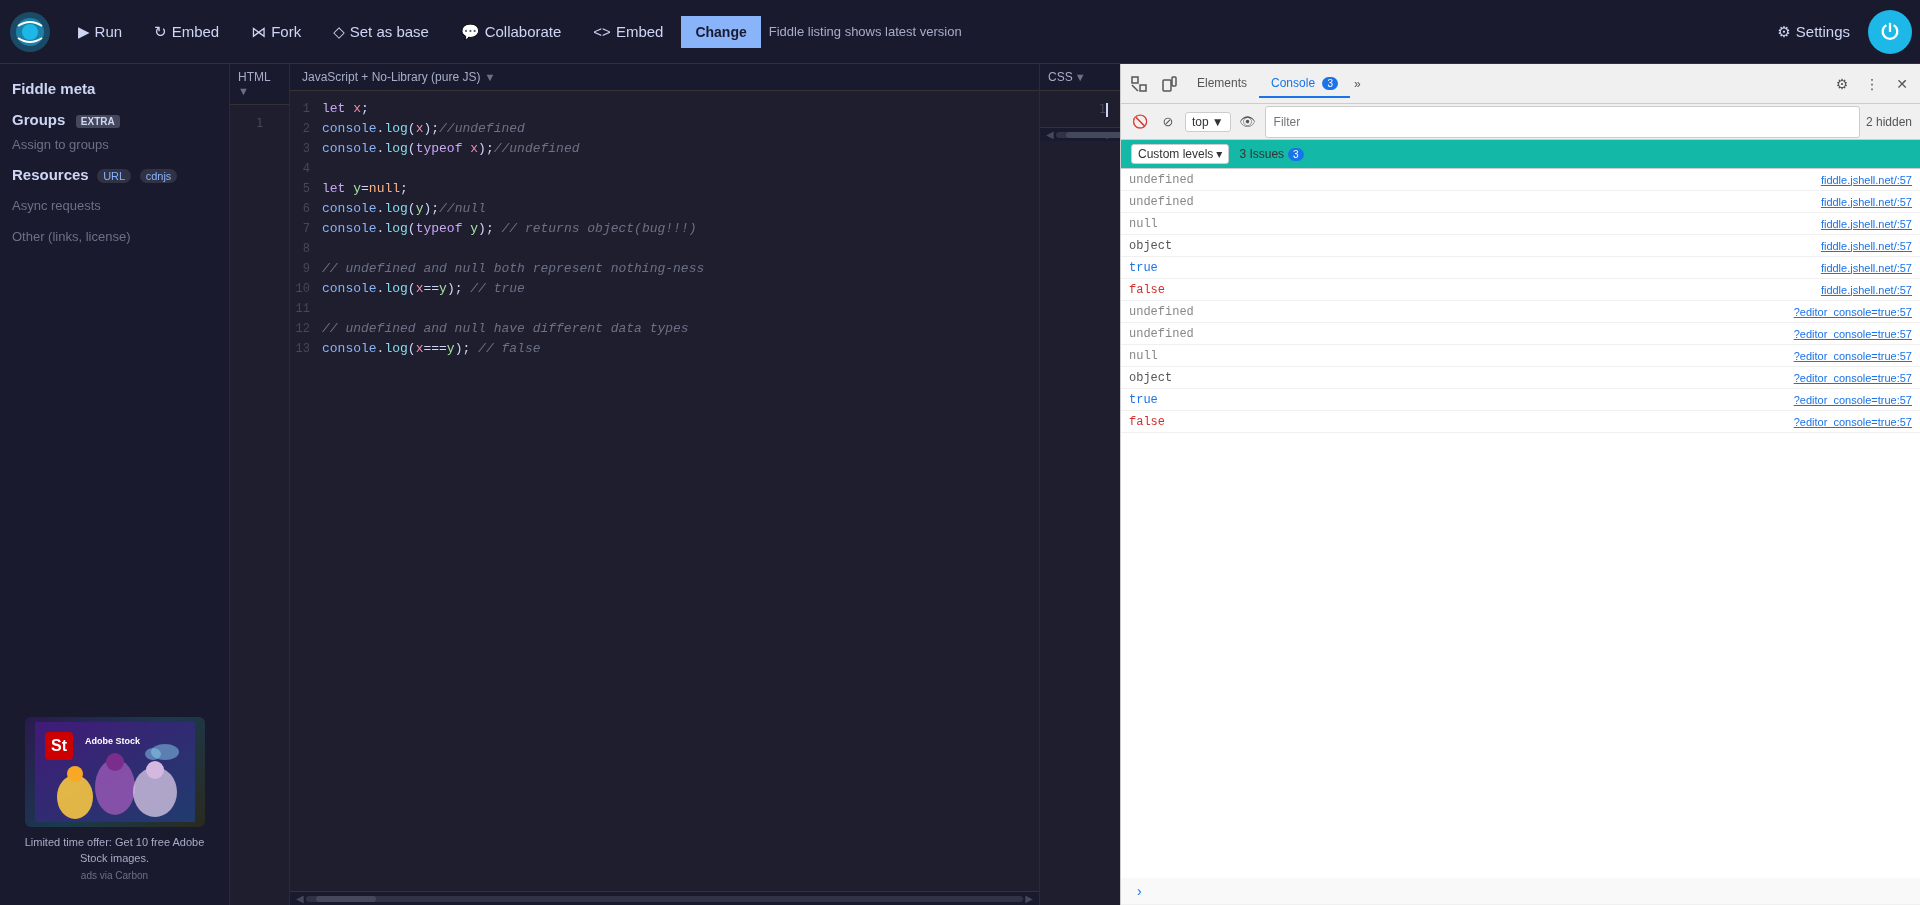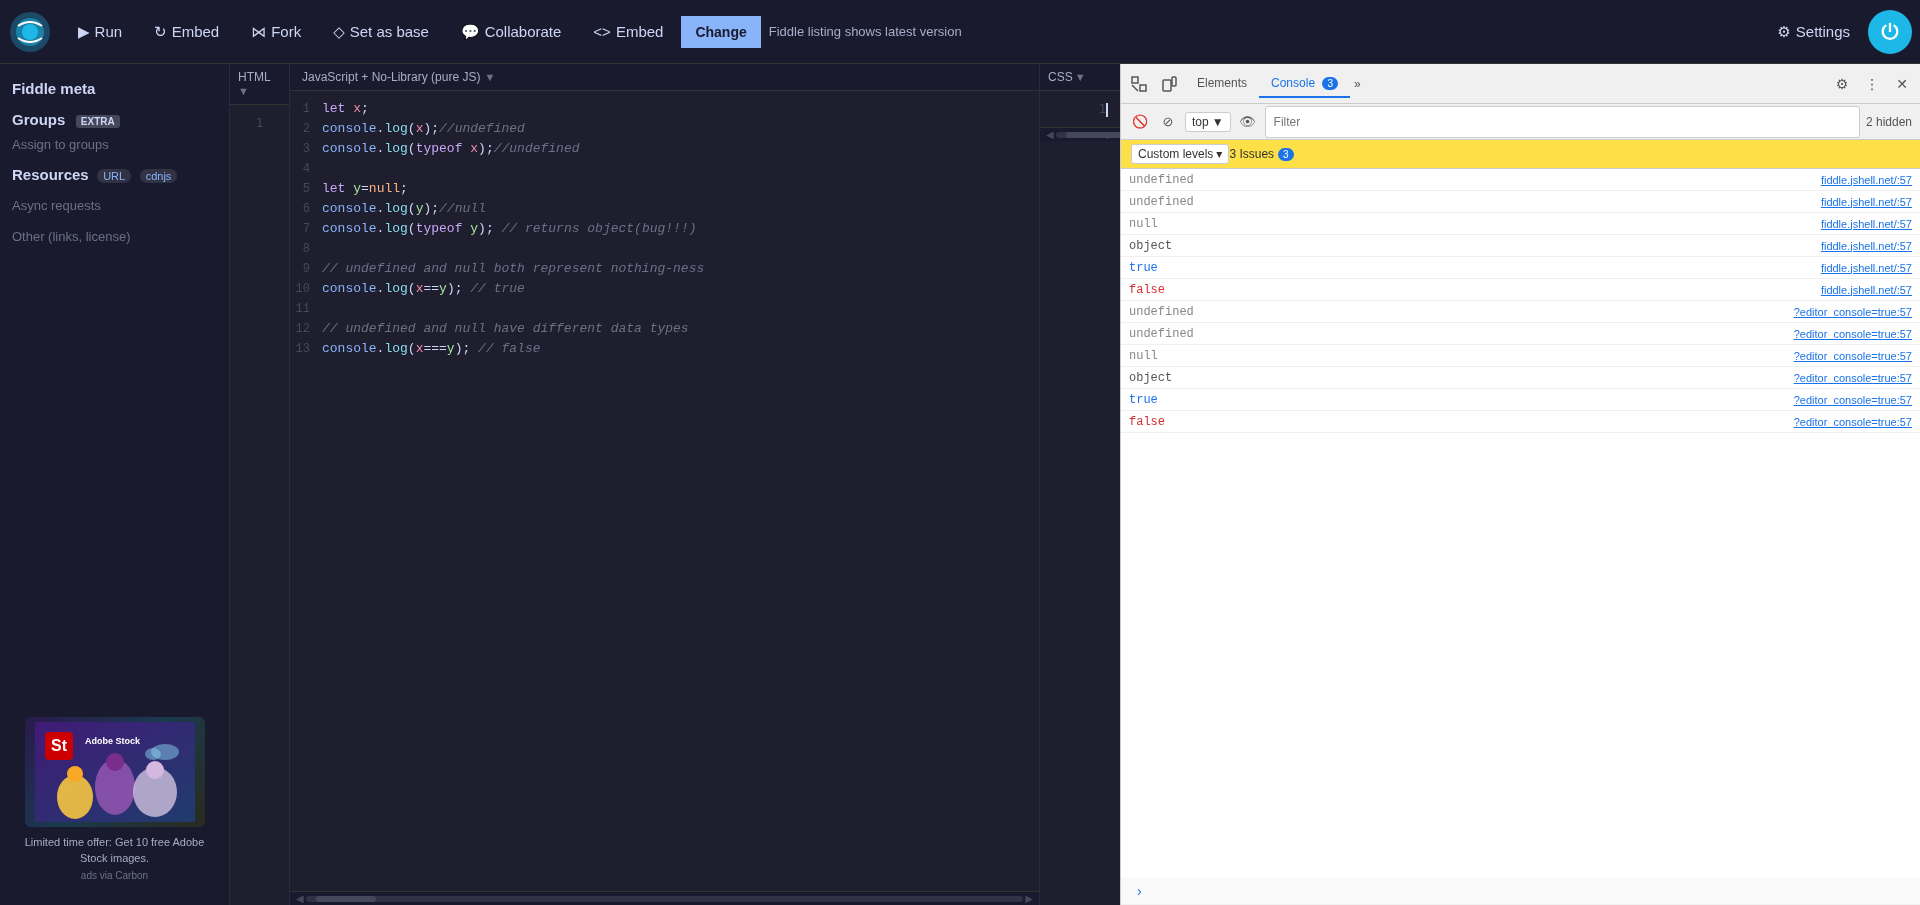--- a/index.html
+++ b/index.html
@@ -361,21 +361,21 @@
       <button class="dt-toolbar-btn" title="Filter">⊘</button>
       <div class="dt-level-select">
         <span>top</span>
         <span>▼</span>
       </div>
       <button class="dt-toolbar-btn">👁</button>
       <input class="dt-filter-input" type="text" placeholder="Filter" style="">
       <span class="dt-hidden">2 hidden</span>
     </div>
 
-    <div style="display:flex;align-items:center;gap:0;padding:4px 10px;border-bottom:1px solid #ccc;background:#fde047;">
+    <div style="display:flex;align-items:center;gap:10px;padding:4px 10px;border-bottom:1px solid #ccc;background:#14b8a6;">
       <div class="dt-level-select">
         <span>Custom levels</span>
         <span>▾</span>
       </div>
       <div class="dt-issues-badge">
         <span>3 Issues</span>
         <span class="issues-count">3</span>
       </div>
     </div>
 

